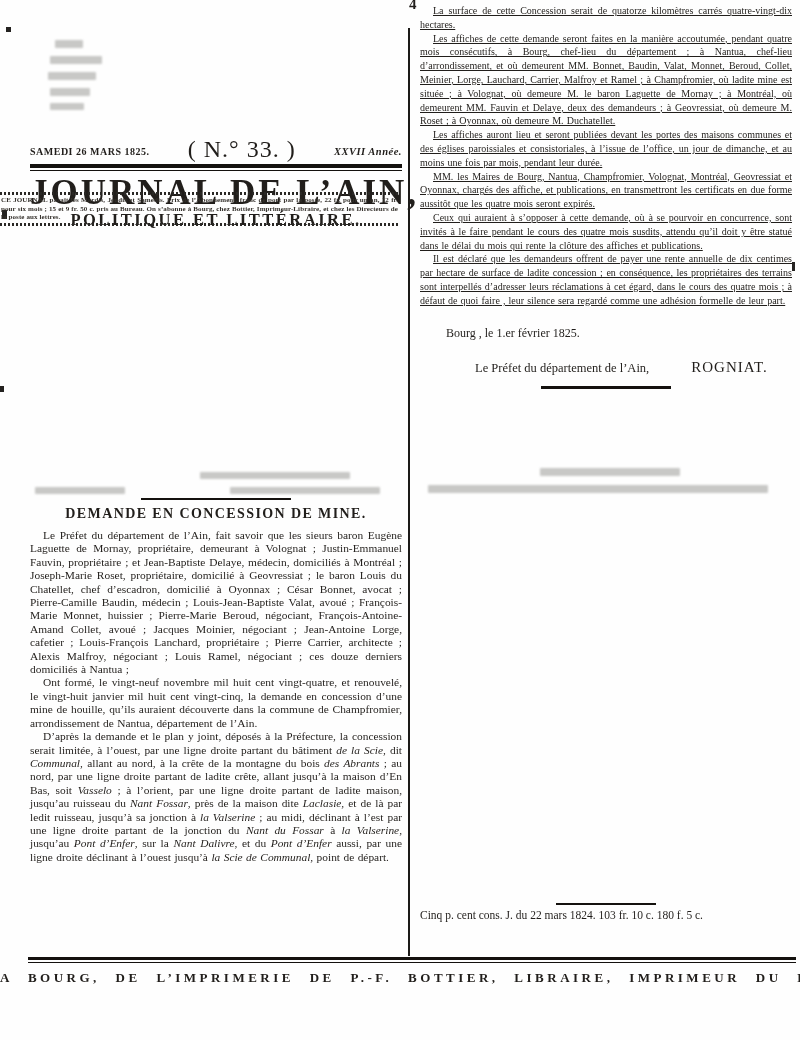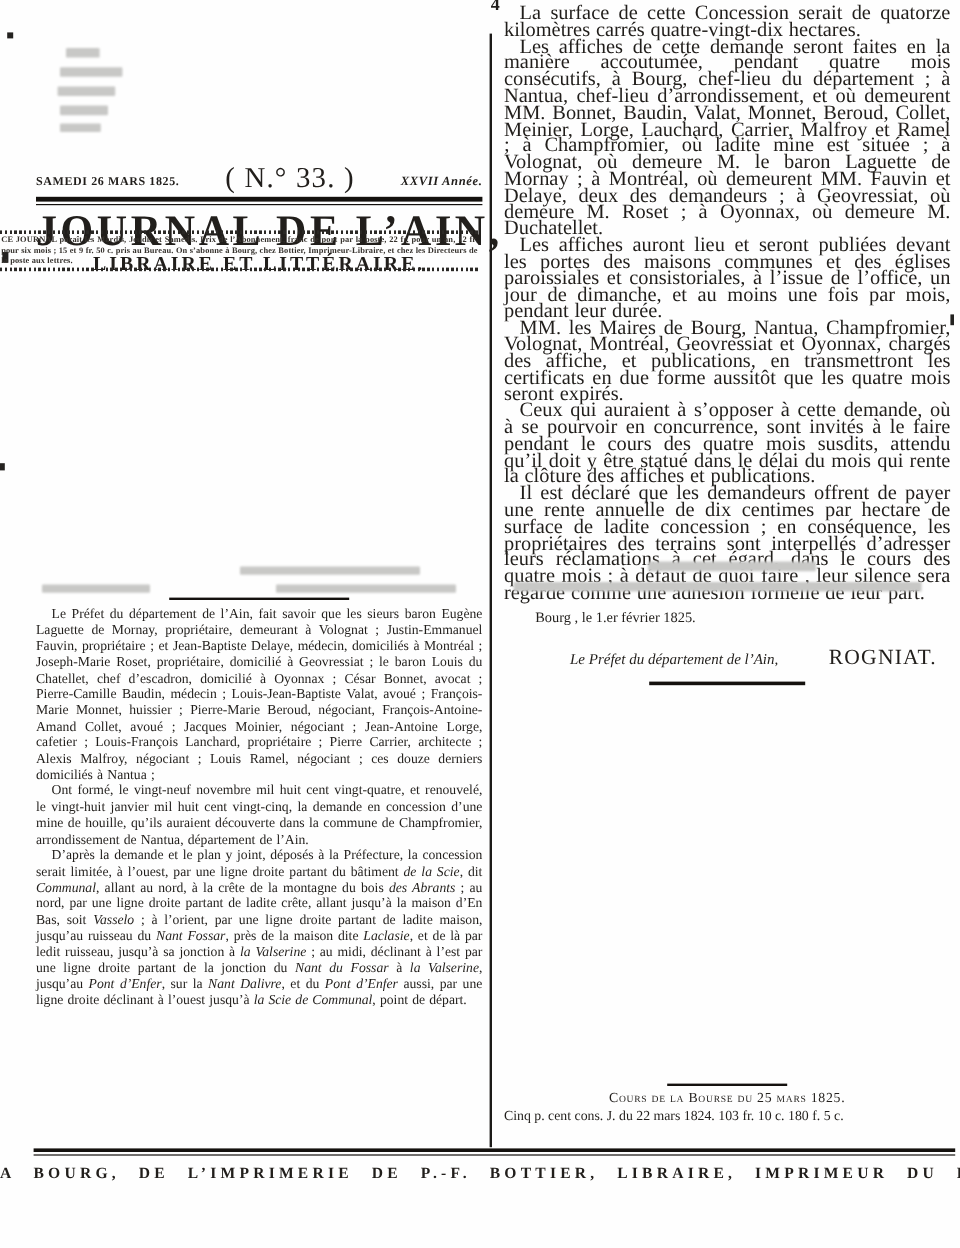--- a/index.html
+++ b/index.html
@@ -82,30 +82,30 @@
     white-space: nowrap;
   }
   .para {
     margin: 0; font-size: 11.4px; line-height: 13.4px;
     text-align: justify; text-indent: 13px;
     word-spacing: 0.6px;
   }
 
   
   .right-col { position: absolute; left: 420px; top: 4px; width: 372px; }
-  .right-col .para { font-size: 17px; line-height: 13.8px; }
+  .right-col .para { font-size: 10px; line-height: 13.8px; text-decoration: underline; }
   .dateline {
-    margin-top: 6px; text-indent: 26px; font-size: 12px;
+    margin-top: 18px; text-indent: 26px; font-size: 12px;
   }
   .signature-row {
     margin-top: 5px; display: flex; justify-content: space-between;
     padding-left: 55px; padding-right: 28px; align-items: baseline;
   }
-  .sig-role { font-style: italic; font-size: 12.5px; white-space: nowrap; margin-top: 15px; }
-  .sig-name { font-size: 18px; letter-spacing: 1px; white-space: nowrap; margin-left: 42px; }
+  .sig-role { font-size: 12.5px; white-space: nowrap; margin-top: 15px; }
+  .sig-name { font-size: 15px; letter-spacing: 1px; white-space: nowrap; margin-left: 42px; }
   .sig-rule {
     width: 130px; margin: 10px auto 0 auto;
     border-top: 3px solid #14110e;
   }
 
   
   .bourse { position: absolute; left: 420px; top: 903px; width: 372px; }
   .bourse-rule {
     width: 100px; margin: 0 auto 4px auto; border-top: 2.5px solid #14110e;
   }
@@ -158,32 +158,33 @@
 
   <div class="left-col">
     <div class="masthead">
       <div class="mast-row">
         <span class="mast-date">SAMEDI 26 MARS 1825.</span>
         <span class="mast-no">( N.° 33. )</span>
         <span class="mast-year">XXVII Année.</span>
       </div>
       <div class="rule-thick"></div>
       <div class="mast-title">JOURNAL DE L’AIN,</div>
-      <div class="mast-subtitle">LIBRAIRE ET LITTÉRAIRE.</div>
+      <div class="mast-subtitle">POLITIQUE ET LITTÉRAIRE.</div>
     </div>
   </div>
 
   <div class="subnote-wrap">
     <div class="rule-dotted"></div>
     <div class="subnote">CE JOURNAL paraît les Mardis, Jeudis et Samedis. Prix de l’Abonnement, franc de port par la poste, 22 fr. pour un an, 12 fr. pour six mois ; 15 et 9 fr. 50 c. pris au Bureau. On s’abonne à Bourg, chez Bottier, Imprimeur-Libraire, et chez les Directeurs de la poste aux lettres.</div>
     <div class="rule-dotted"></div>
   </div>
 
   <div class="article-left">
     <div class="heading-rule"></div>
+    <h2 class="article-heading">DEMANDE EN CONCESSION DE MINE.</h2>
     <div id="left-paras">
         <p class="para"><span>Le Préfet du département de l’Ain, fait savoir que les sieurs baron Eugène Laguette de Mornay, propriétaire, demeurant à Volognat ; Justin-Emmanuel Fauvin, propriétaire ; et Jean-Baptiste Delaye, médecin, domiciliés à Montréal ; Joseph-Marie Roset, propriétaire, domicilié à Geovressiat ; le baron Louis du Chatellet, chef d’escadron, domicilié à Oyonnax ; César Bonnet, avocat ; Pierre-Camille Baudin, médecin ; Louis-Jean-Baptiste Valat, avoué ; François-Marie Monnet, huissier ; Pierre-Marie Beroud, négociant, François-Antoine-Amand Collet, avoué ; Jacques Moinier, négociant ; Jean-Antoine Lorge, cafetier ; Louis-François Lanchard, propriétaire ; Pierre Carrier, architecte ; Alexis Malfroy, négociant ; Louis Ramel, négociant ; ces douze derniers domiciliés à Nantua ;</span></p>
         <p class="para"><span>Ont formé, le vingt-neuf novembre mil huit cent vingt-quatre, et renouvelé, le vingt-huit janvier mil huit cent vingt-cinq, la demande en concession d’une mine de houille, qu’ils auraient découverte dans la commune de Champfromier, arrondissement de Nantua, département de l’Ain.</span></p>
         <p class="para"><span>D’après la demande et le plan y joint, déposés à la Préfecture, la concession serait limitée, à l’ouest, par une ligne droite partant du bâtiment </span><i>de la Scie</i><span>, dit </span><i>Communal</i><span>, allant au nord, à la crête de la montagne du bois </span><i>des Abrants</i><span> ; au nord, par une ligne droite partant de ladite crête, allant jusqu’à la maison d’En Bas, soit </span><i>Vasselo</i><span> ; à l’orient, par une ligne droite partant de ladite maison, jusqu’au ruisseau du </span><i>Nant Fossar</i><span>, près de la maison dite </span><i>Laclasie</i><span>, et de là par ledit ruisseau, jusqu’à sa jonction à </span><i>la Valserine</i><span> ; au midi, déclinant à l’est par une ligne droite partant de la jonction du </span><i>Nant du Fossar</i><span> à </span><i>la Valserine</i><span>, jusqu’au </span><i>Pont d’Enfer</i><span>, sur la </span><i>Nant Dalivre</i><span>, et du </span><i>Pont d’Enfer</i><span> aussi, par une ligne droite déclinant à l’ouest jusqu’à </span><i>la Scie de Communal</i><span>, point de départ.</span></p>
       </div>
   </div>
 
   <div class="right-col">
     <div id="right-paras">
         <p class="para"><span>La surface de cette Concession serait de quatorze kilomètres carrés quatre-vingt-dix hectares.</span></p>
@@ -199,20 +200,19 @@
       <span class="sig-name">ROGNIAT.</span>
     </div>
     <div class="sig-rule"></div>
   </div>
 
   <div class="ghost-bar" style="left:540px; top:468px; width:140px; height:8px;"></div>
   <div class="ghost-bar" style="left:428px; top:485px; width:340px; height:8px;"></div>
 
   <div class="bourse">
     <div class="bourse-rule"></div>
-    <div class="bourse-heading">Cours de la Bourse du 25 mars 1825.</div>
     <div class="bourse-quote">Cinq p. cent cons. J. du 22 mars 1824. 103 fr. 10 c. 180 f. 5 c.</div>
   </div>
 
   <div class="footer-rule"></div>
   <div class="imprint">A BOURG, DE L’IMPRIMERIE DE P.-F. BOTTIER, LIBRAIRE, IMPRIMEUR DU ROI.</div>
 
 </div>
 
 </body></html>

